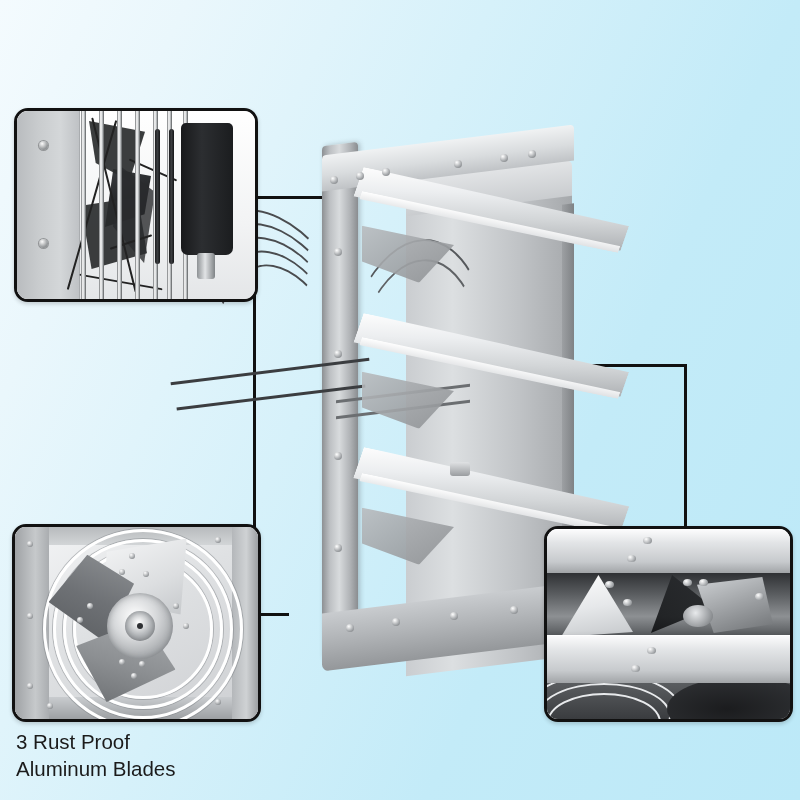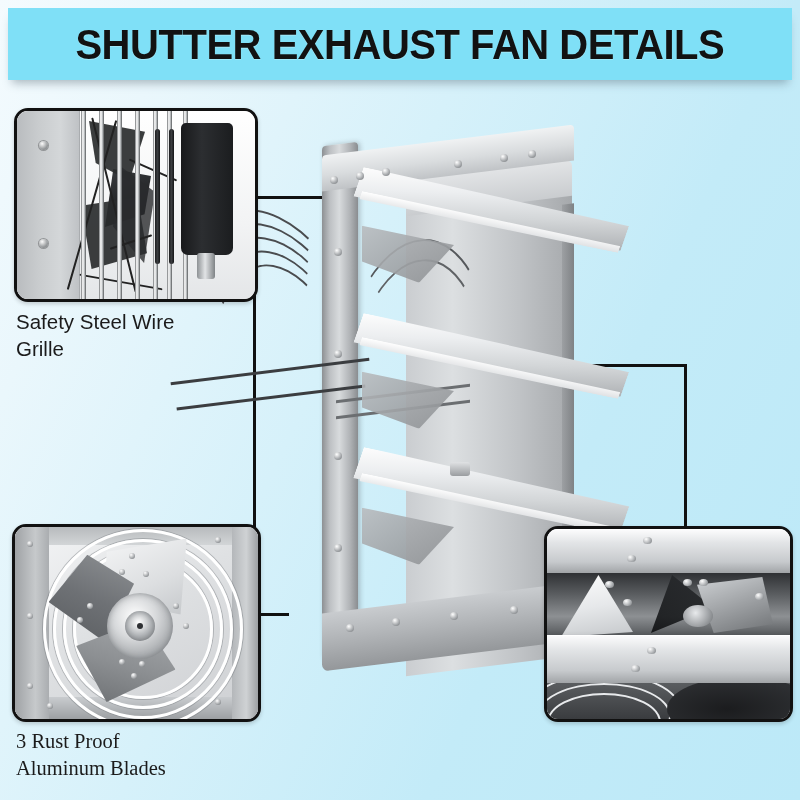--- a/index.html
+++ b/index.html
@@ -166,23 +166,20 @@
   .screw-dot {
     position:absolute; width:8px; height:8px; border-radius:50%;
     background: radial-gradient(circle at 35% 30%, #ffffff, #a6a9ac 58%, #6f7275 100%);
   }
 </style>
 </head>
 <body>
 
 <div id="page">
 
-  <div id="header-banner">
-    <div id="header-title">SHUTTER EXHAUST FAN DETAILS</div>
-  </div>
 
   <div>
 
     <div class="connector" style="left:250px; top:196px; width:80px; height:3px;"></div>
     <div class="connector" style="left:253px; top:196px; width:3px; height:420px;"></div>
     <div class="connector" style="left:253px; top:613px; width:36px; height:3px;"></div>
   </div>
 
   <div>
     <div class="connector" style="left:253px; top:613px; width:3px; height:30px;"></div>
@@ -313,22 +310,20 @@
       <div class="tl-bar" style="left:136px;"></div>
       <div class="tl-bar" style="left:150px;"></div>
       <div class="tl-bar" style="left:166px;"></div>
 
       <div class="tl-motor"></div>
       <div class="tl-motor-cap"></div>
       <div class="tl-bar" style="left:138px; top:18px; height:72%; background:linear-gradient(90deg,#1d1e20,#3a3c3f,#141517);"></div>
       <div class="tl-bar" style="left:152px; top:18px; height:72%; background:linear-gradient(90deg,#1d1e20,#3a3c3f,#141517);"></div>
     </div>
   </div>
-  <div class="caption" style="left:16px; top:308px; width:230px;">Safety Steel Wire
-Grille</div>
 
   <div class="callout" style="left:12px; top:524px; width:243px; height:192px;">
     <div class="callout-inner">
       <div class="bl-bg"></div>
       <div class="bl-frameT"></div>
       <div class="bl-frameB"></div>
       <div class="bl-frameL"></div>
       <div class="bl-frameR"></div>
       <div class="bl-dot" style="left:12px; top:14px;"></div>
       <div class="bl-dot" style="left:12px; top:86px;"></div>
@@ -362,21 +357,21 @@
       <div class="bl-dot" style="left:128px; top:44px;"></div>
       <div class="bl-dot" style="left:72px; top:76px;"></div>
       <div class="bl-dot" style="left:62px; top:90px;"></div>
       <div class="bl-dot" style="left:158px; top:76px;"></div>
       <div class="bl-dot" style="left:168px; top:96px;"></div>
       <div class="bl-dot" style="left:104px; top:132px;"></div>
       <div class="bl-dot" style="left:124px; top:134px;"></div>
       <div class="bl-dot" style="left:116px; top:146px;"></div>
     </div>
   </div>
-  <div class="caption" style="left:16px; top:728px; width:240px;font-family:Liberation Serif, serif;">3 Rust Proof
+  <div class="caption" style="left:16px; top:728px; width:240px;">3 Rust Proof
 Aluminum Blades</div>
 
   <div class="callout" style="left:544px; top:526px; width:243px; height:190px;">
     <div class="callout-inner">
       <div class="br-bg"></div>
 
       <div class="br-louver" style="top:0px; height:44px;"></div>
       <div class="br-screw" style="left:96px; top:8px;"></div>
       <div class="br-screw" style="left:80px; top:26px;"></div>
 

